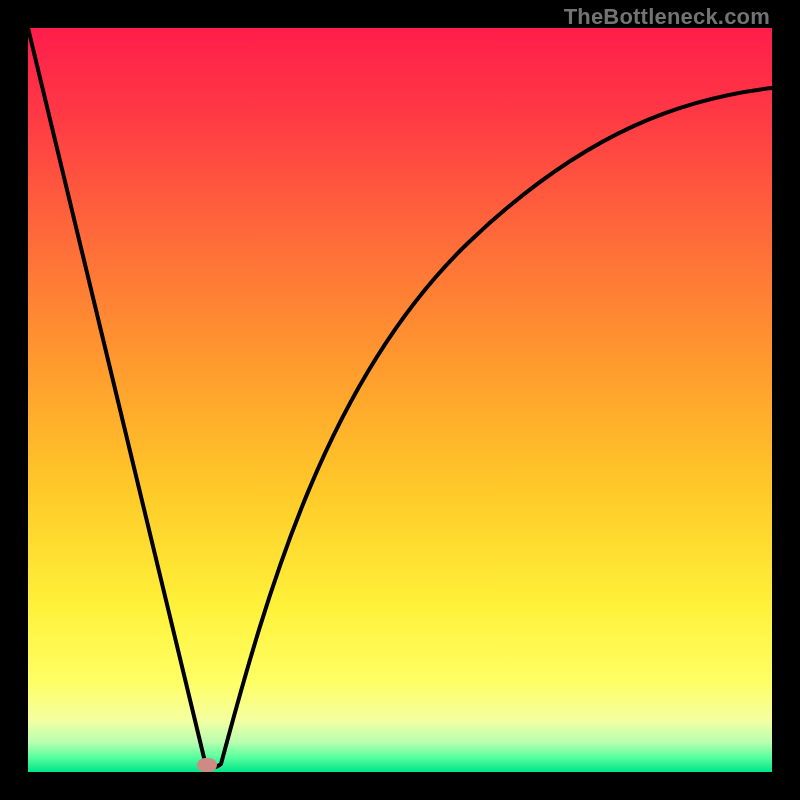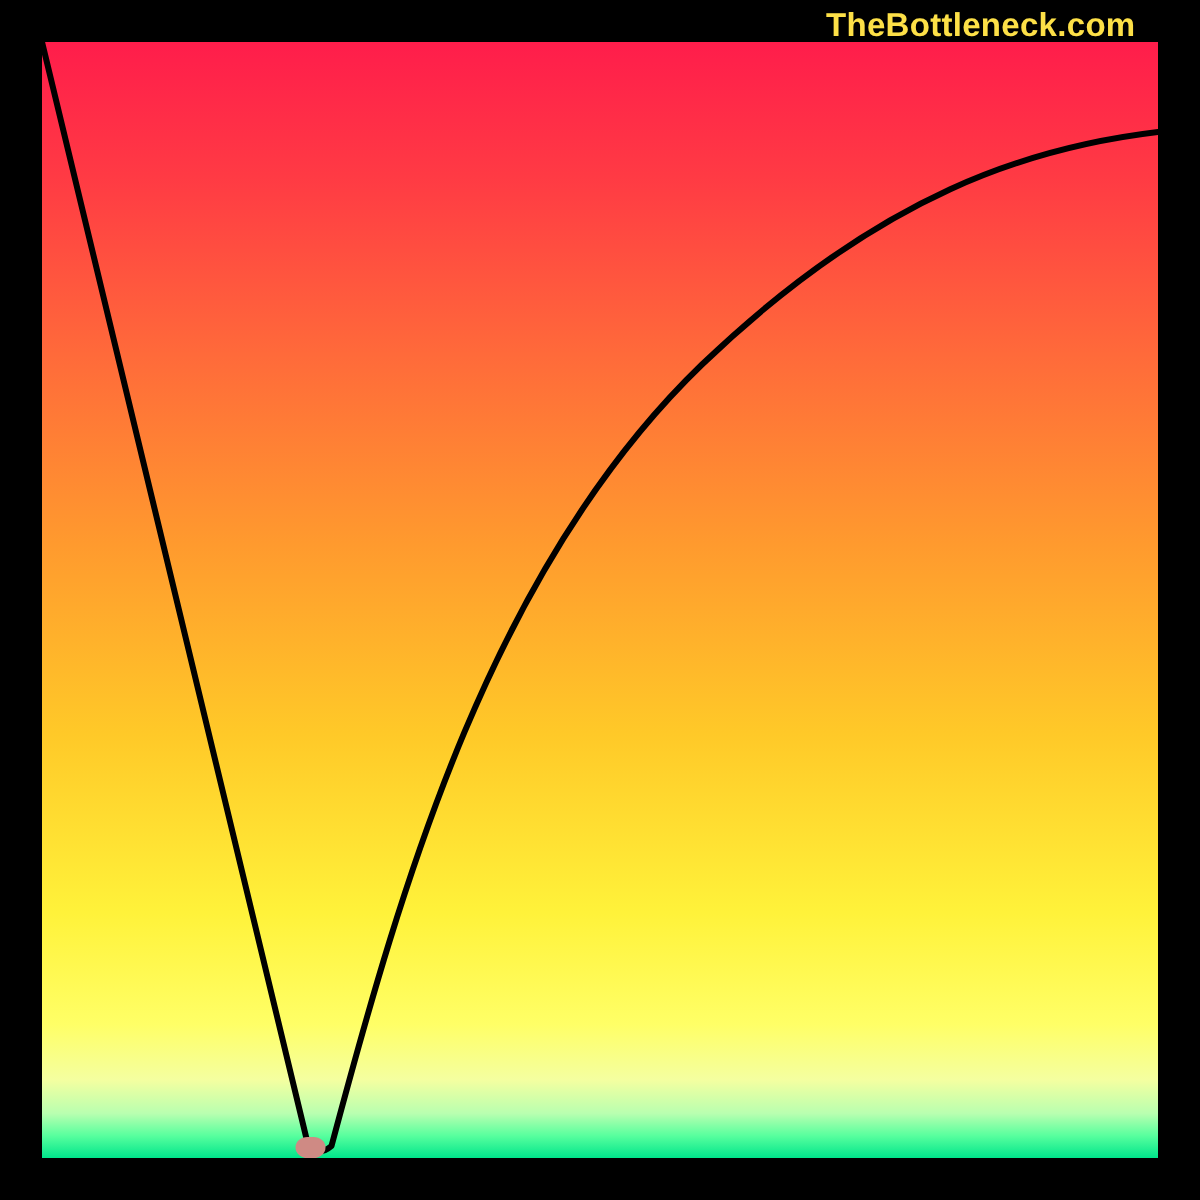--- a/index.html
+++ b/index.html
@@ -21,25 +21,25 @@
   .grad {
     position: absolute;
     left: 0;
     top: 0;
     width: 744px;
     height: 744px;
   }
   .watermark {
     position: absolute;
     top: 4px;
-    right: 43px;
+    right: 30px;
     font-family: Arial, Helvetica, sans-serif;
     font-size: 22px;
     font-weight: 600;
-    color: #fde047;
+    color: #737373;
     letter-spacing: 0.2px;
   }
   svg.curve {
     position: absolute;
     left: 0;
     top: 0;
     width: 744px;
     height: 744px;
   }
   .marker {

